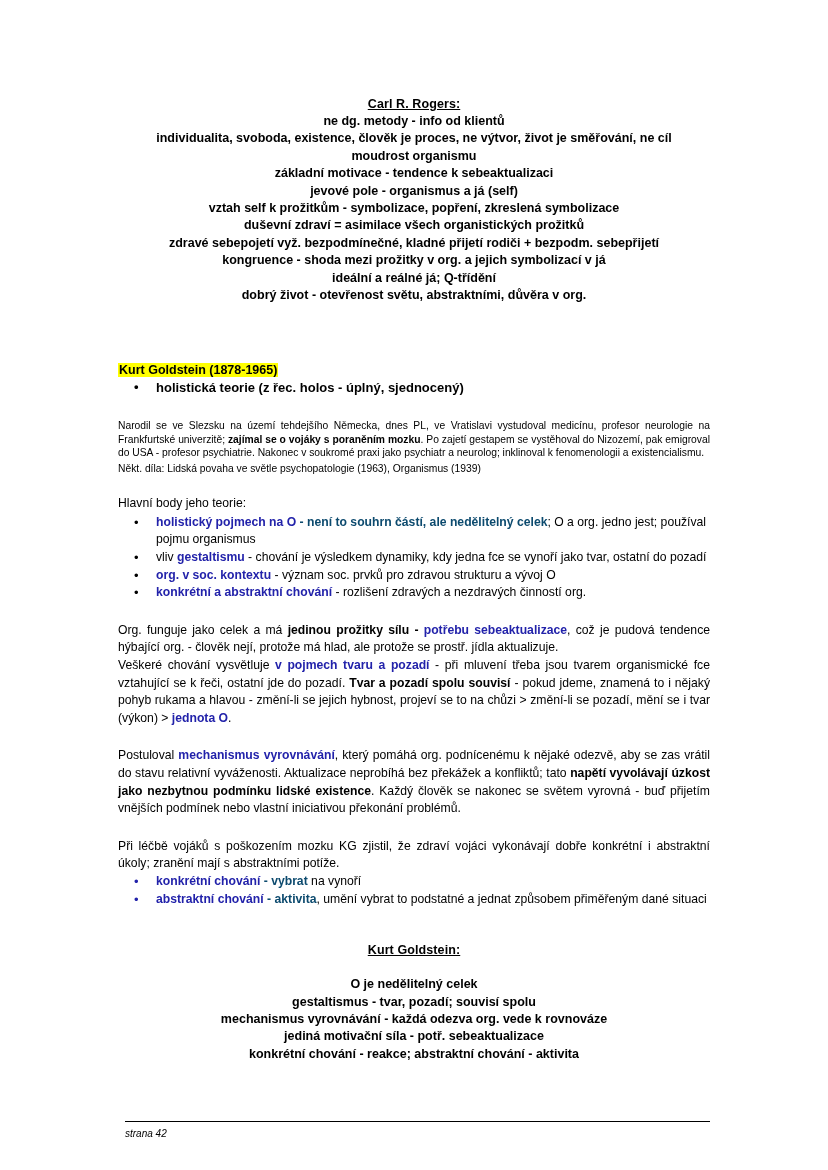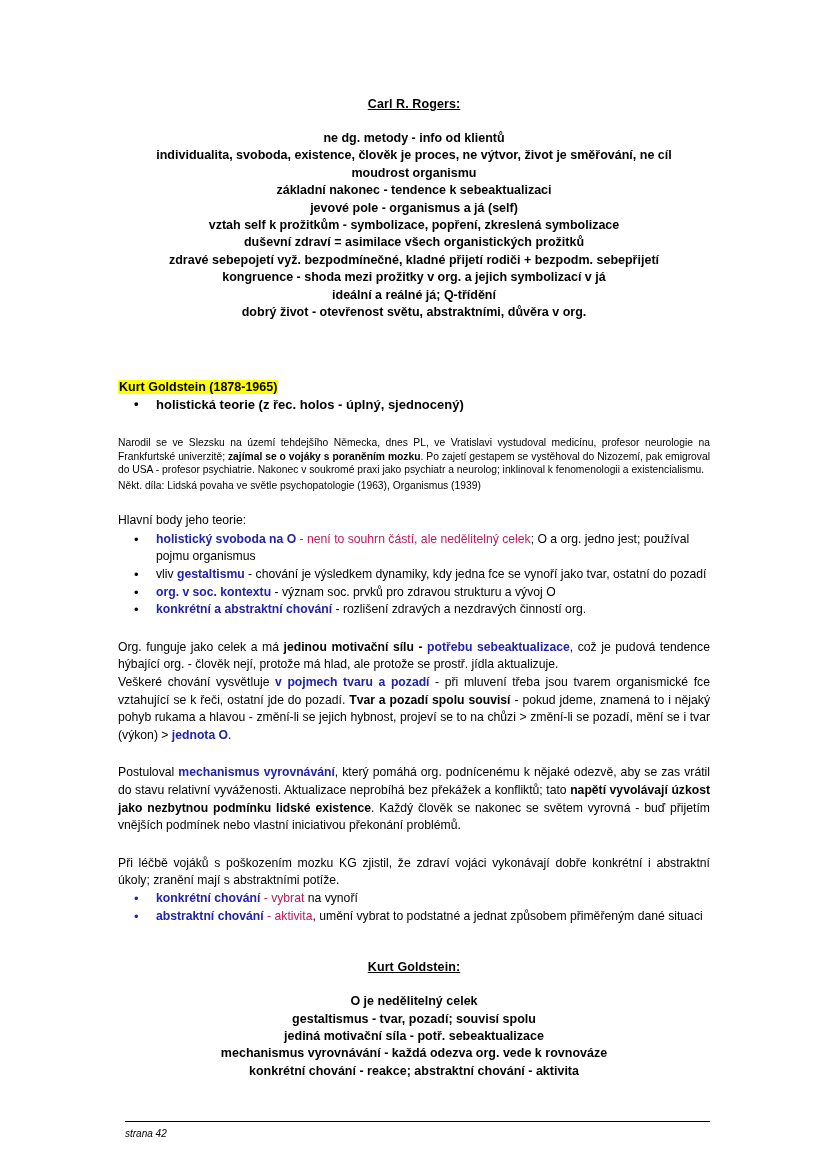--- a/index.html
+++ b/index.html
@@ -30,21 +30,21 @@
     text-align: center;
   }
   .center-heading {
     font-size: 12.5px;
     font-weight: bold;
     text-decoration: underline;
     letter-spacing: 0.1px;
     line-height: 17px;
   }
   .center-lines {
-    margin-top: 17px;
+    margin-top: 0;
     font-size: 12.5px;
     font-weight: bold;
     line-height: 17.4px;
     white-space: nowrap;
   }
   .center-lines div { white-space: nowrap; }
 
   
   .goldstein-title {
     margin-top: 58px;
@@ -113,21 +113,21 @@
     font-size: 12.2px;
     line-height: 17.6px;
   }
   ul.main-list {
     margin-top: 1px;
     font-size: 12.2px;
     line-height: 17.6px;
   }
   ul.main-list > li::before { top: 0px; }
   .blue-b { color: #2222aa; font-weight: bold; }
-  .bk-b { color: #be185d; font-weight: normal; }
+  .bk-b { color: #0c4a6e; font-weight: bold; }
 
   .para { margin-top: 20px; }
   .para-tight { margin-top: 0px; }
 
   ul.sub-list {
     margin-top: 0px;
     font-size: 12.2px;
     line-height: 17.6px;
   }
   ul.sub-list > li::before { color: #2222aa; top: 0px; }
@@ -167,21 +167,21 @@
 <body>
 
 <div class="page">
 
   <section class="rogers-block">
     <div class="center-heading">Carl R. Rogers:</div>
     <div class="center-lines">
       <div>ne dg. metody - info od klientů</div>
       <div>individualita, svoboda, existence, člověk je proces, ne výtvor, život je směřování, ne cíl</div>
       <div>moudrost organismu</div>
-      <div>základní nakonec - tendence k sebeaktualizaci</div>
+      <div>základní motivace - tendence k sebeaktualizaci</div>
       <div>jevové pole - organismus a já (self)</div>
       <div>vztah self k prožitkům - symbolizace, popření, zkreslená symbolizace</div>
       <div>duševní zdraví = asimilace všech organistických prožitků</div>
       <div>zdravé sebepojetí vyž. bezpodmínečné, kladné přijetí rodiči + bezpodm. sebepřijetí</div>
       <div>kongruence - shoda mezi prožitky v org. a jejich symbolizací v já</div>
       <div>ideální a reálné já; Q-třídění</div>
       <div>dobrý život - otevřenost světu, abstraktními, důvěra v org.</div>
     </div>
   </section>
 
@@ -197,35 +197,35 @@
 
   <div class="bio">
     <span>Narodil se ve Slezsku na území tehdejšího Německa, dnes PL, ve Vratislavi vystudoval medicínu, profesor neurologie na Frankfurtské univerzitě; </span><b>zajímal se o vojáky s poraněním mozku</b><span>. Po zajetí gestapem se vystěhoval do Nizozemí, pak emigroval do USA - profesor psychiatrie. Nakonec v soukromé praxi jako psychiatr a neurolog; inklinoval k fenomenologii a existencialismu.</span>
     <div class="works">Někt. díla: Lidská povaha ve světle psychopatologie (1963), Organismus (1939)</div>
   </div>
 
   <div class="intro-line">Hlavní body jeho teorie:</div>
 
   <ul class="b main-list">
     <li>
-      <span class="blue-b">holistický svoboda na O</span><span class="bk-b"> - není to souhrn částí, ale nedělitelný celek</span><span>; O a org. jedno jest; používal pojmu organismus</span>
+      <span class="blue-b">holistický pojmech na O</span><span class="bk-b"> - není to souhrn částí, ale nedělitelný celek</span><span>; O a org. jedno jest; používal pojmu organismus</span>
     </li>
     <li>
       <span>vliv </span><span class="blue-b">gestaltismu</span><span> - chování je výsledkem dynamiky, kdy jedna fce se vynoří jako tvar, ostatní do pozadí</span>
     </li>
     <li>
       <span class="blue-b">org. v soc. kontextu</span><span> - význam soc. prvků pro zdravou strukturu a vývoj O</span>
     </li>
     <li>
       <span class="blue-b">konkrétní a abstraktní chování</span><span> - rozlišení zdravých a nezdravých činností org.</span>
     </li>
   </ul>
 
   <div class="body-txt p-just para">
-    <span>Org. funguje jako celek a má </span><b>jedinou motivační sílu - </b><span class="blue-b">potřebu sebeaktualizace</span><span>, což je pudová tendence hýbající org. - člověk nejí, protože má hlad, ale protože se prostř. jídla aktualizuje.</span>
+    <span>Org. funguje jako celek a má </span><b>jedinou prožitky sílu - </b><span class="blue-b">potřebu sebeaktualizace</span><span>, což je pudová tendence hýbající org. - člověk nejí, protože má hlad, ale protože se prostř. jídla aktualizuje.</span>
   </div>
 
   <div class="body-txt p-just para-tight">
     <span>Veškeré chování vysvětluje </span><span class="blue-b">v pojmech tvaru a pozadí</span><span> - při mluvení třeba jsou tvarem organismické fce vztahující se k řeči, ostatní jde do pozadí. </span><b>Tvar a pozadí spolu souvisí</b><span> - pokud jdeme, znamená to i nějaký pohyb rukama a hlavou - změní-li se jejich hybnost, projeví se to na chůzi &gt; změní-li se pozadí, mění se i tvar (výkon) &gt; </span><span class="blue-b">jednota O</span><span>.</span>
   </div>
 
   <div class="body-txt p-just para">
     <span>Postuloval </span><span class="blue-b">mechanismus vyrovnávání</span><span>, který pomáhá org. podnícenému k nějaké odezvě, aby se zas vrátil do stavu relativní vyváženosti. Aktualizace neprobíhá bez překážek a konfliktů; tato </span><b>napětí vyvolávají úzkost jako nezbytnou podmínku lidské existence</b><span>. Každý člověk se nakonec se světem vyrovná - buď přijetím vnějších podmínek nebo vlastní iniciativou překonání problémů.</span>
   </div>
 
@@ -238,22 +238,22 @@
     <li>
       <span class="blue-b">abstraktní chování</span><span class="bk-b"> - aktivita</span><span>, umění vybrat to podstatné a jednat způsobem přiměřeným dané situaci</span>
     </li>
   </ul>
 
   <section class="final-block">
     <div class="center-heading">Kurt Goldstein:</div>
     <div class="final-lines">
       <div>O je nedělitelný celek</div>
       <div>gestaltismus - tvar, pozadí; souvisí spolu</div>
+      <div>mechanismus vyrovnávání - každá odezva org. vede k rovnováze</div>
       <div>jediná motivační síla - potř. sebeaktualizace</div>
-      <div>mechanismus vyrovnávání - každá odezva org. vede k rovnováze</div>
       <div>konkrétní chování - reakce; abstraktní chování - aktivita</div>
     </div>
   </section>
 
   <div class="footer">
     <div class="footer-rule"></div>
     <div class="footer-txt">strana 42</div>
   </div>
 
 </div>

